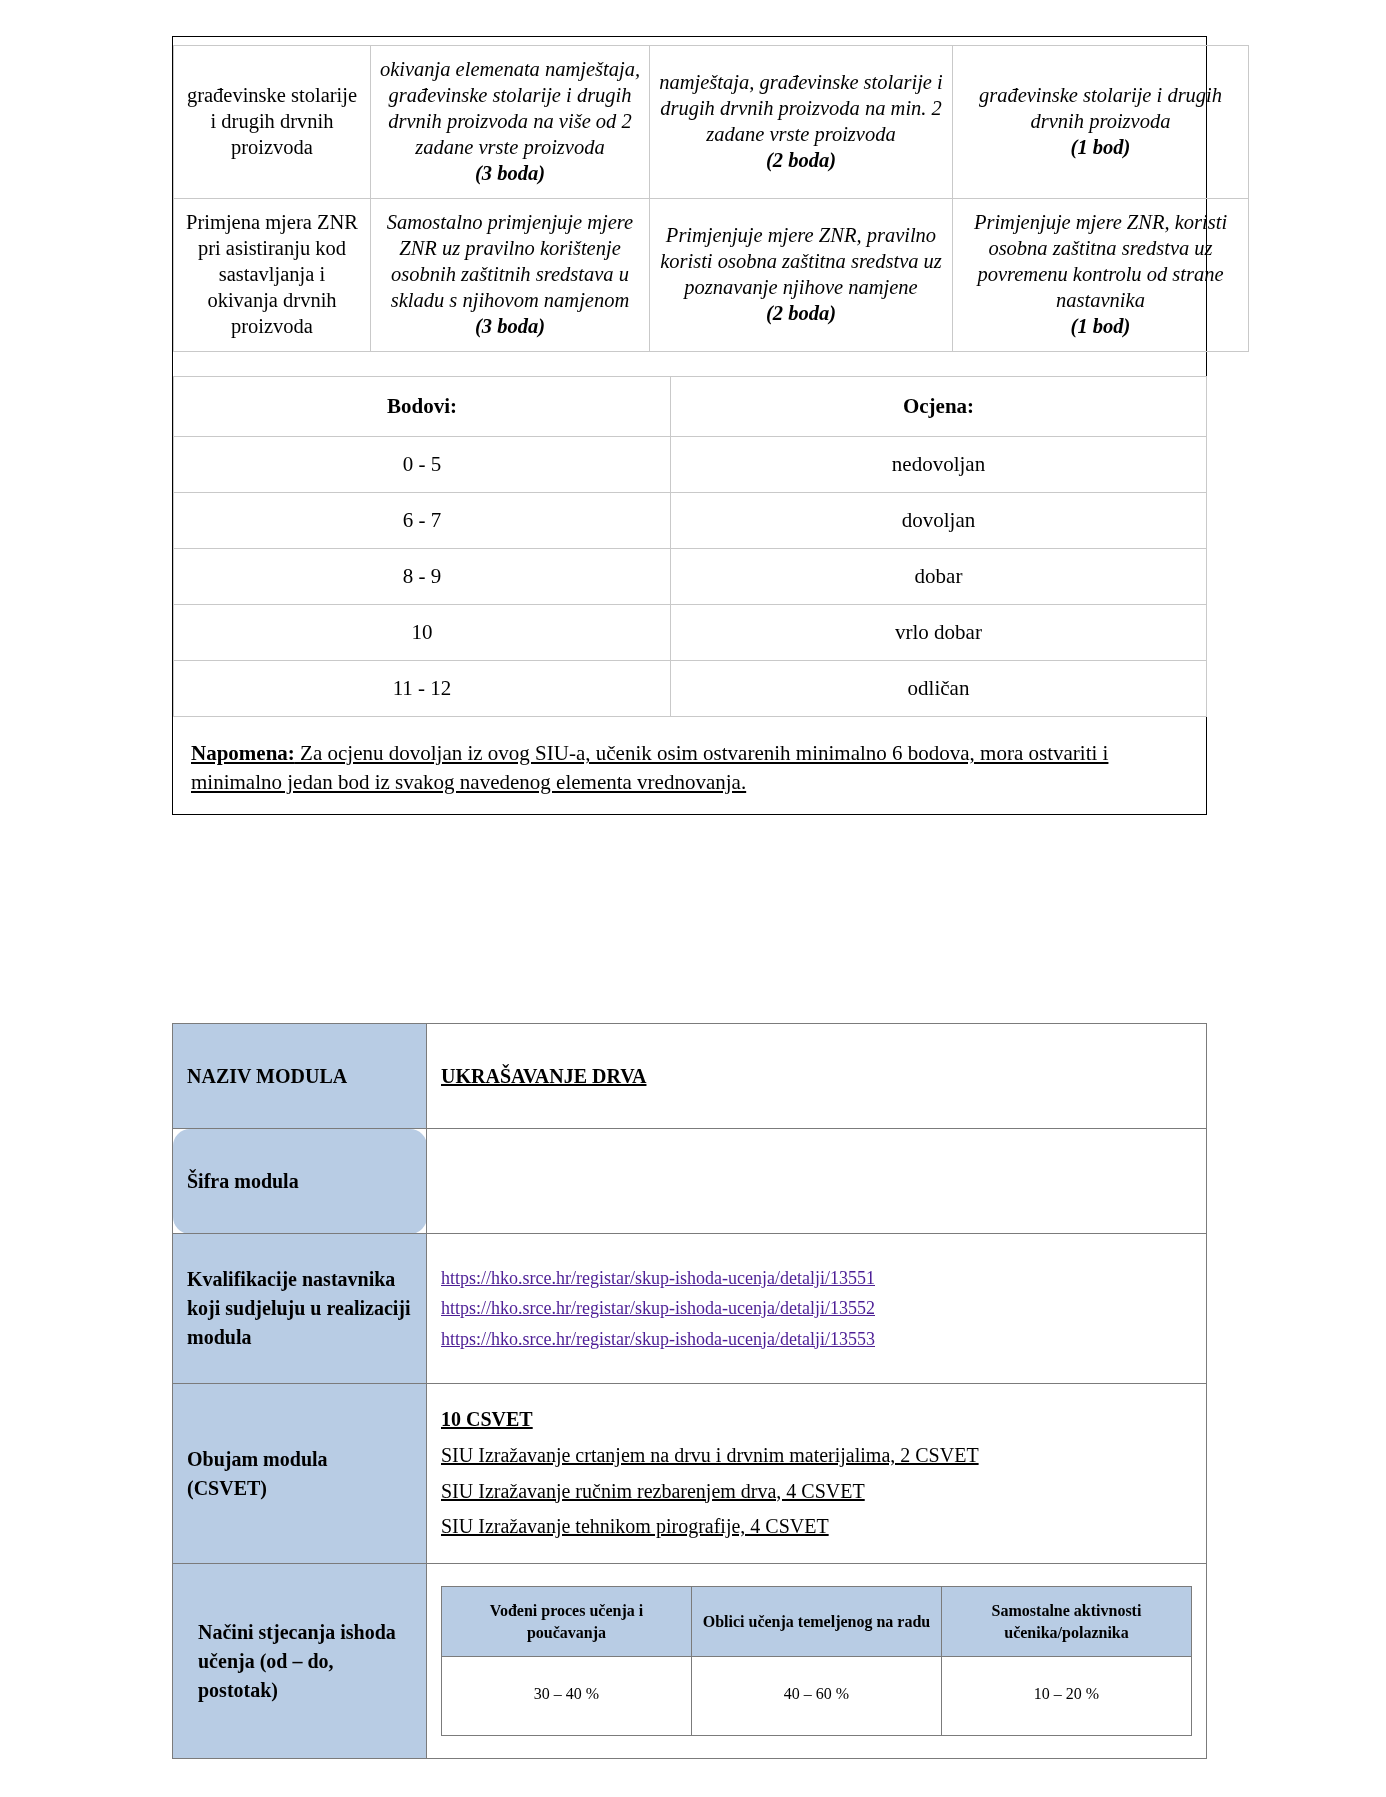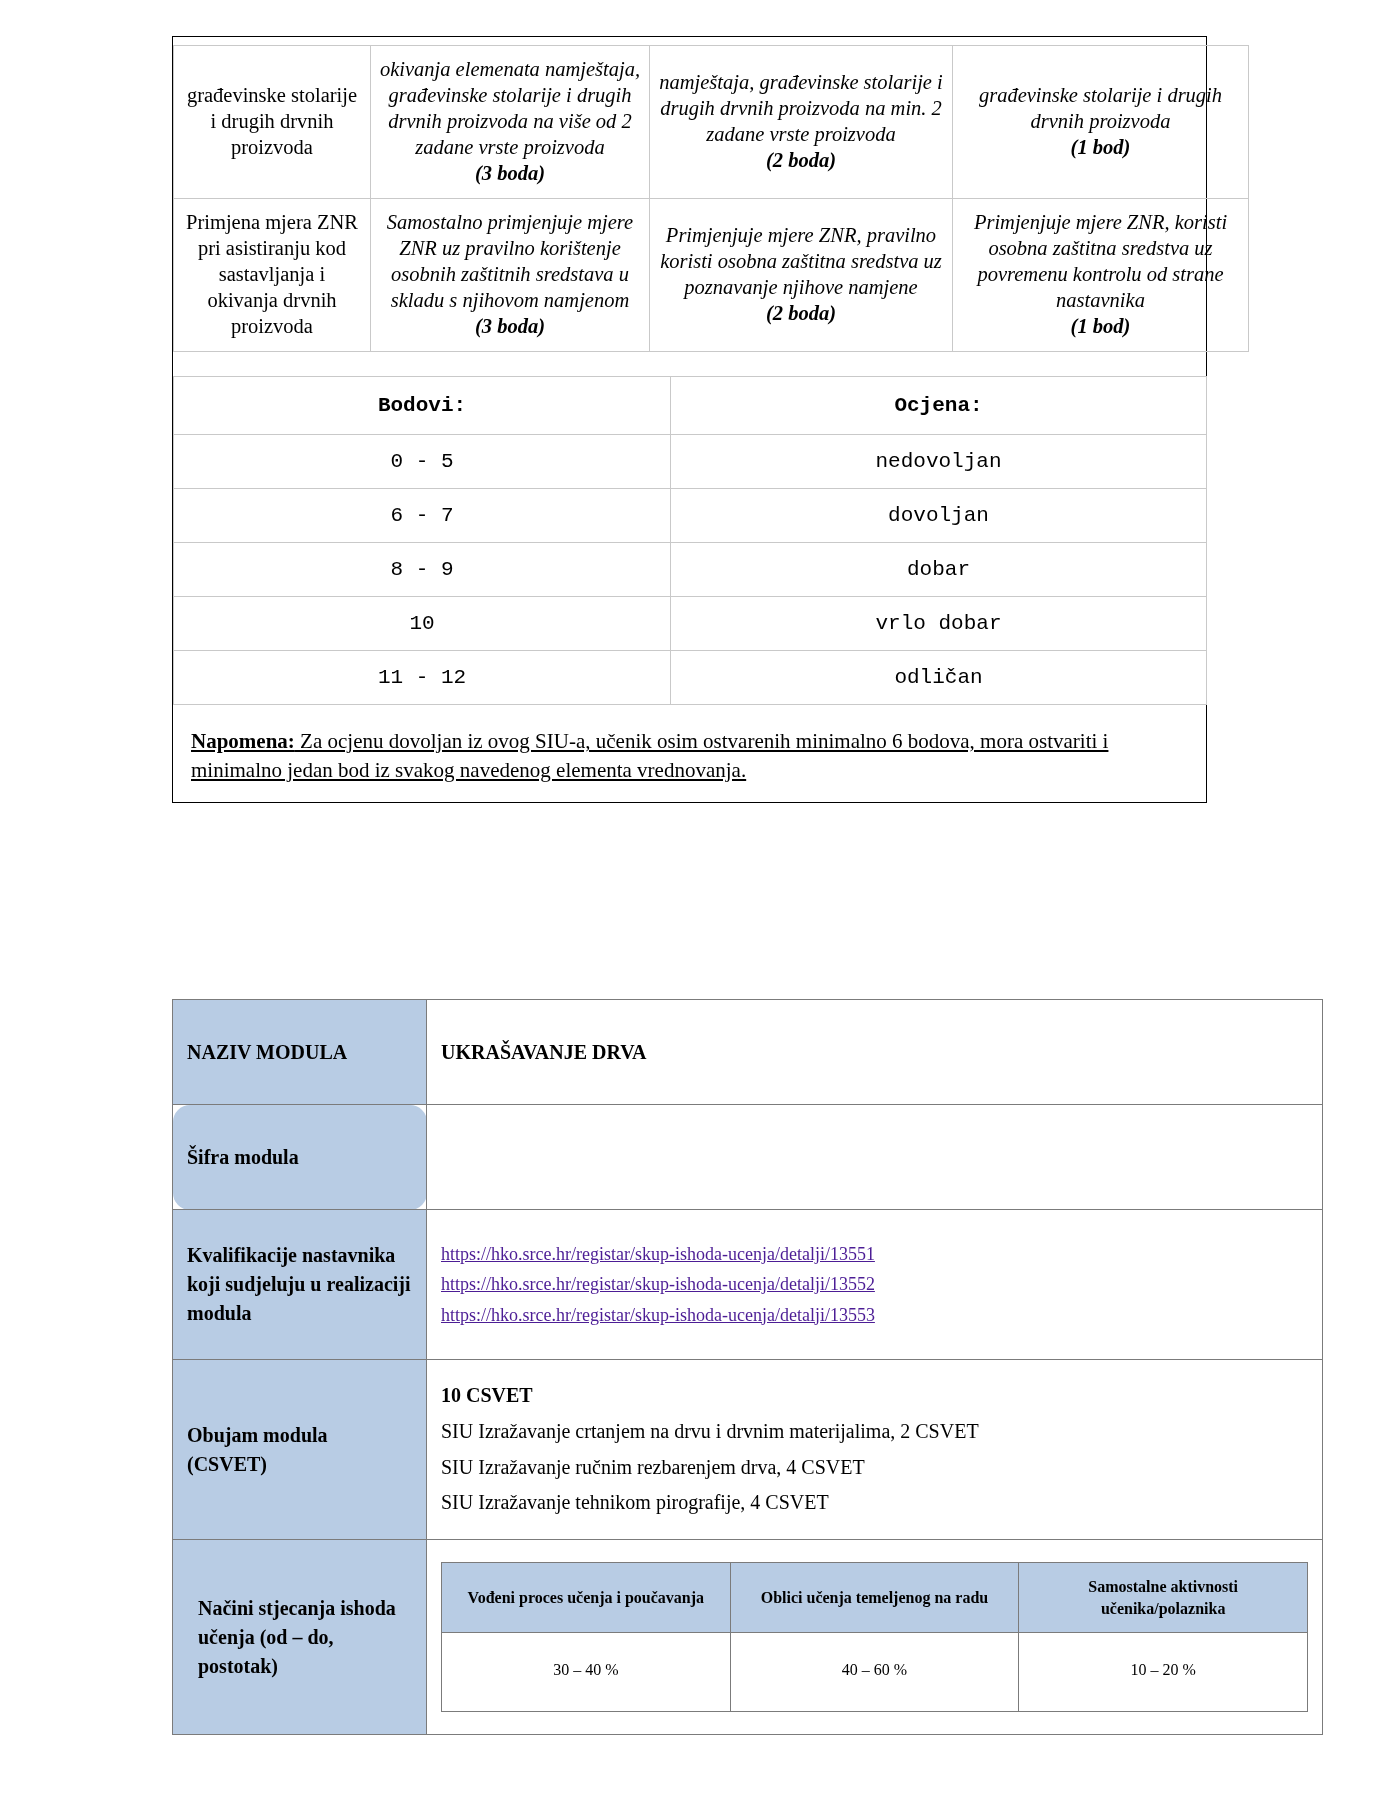--- a/index.html
+++ b/index.html
@@ -64,61 +64,60 @@
     width: 1007px;
     margin: 24px auto 0 auto;
     table-layout: fixed;
   }
   table.grades td, table.grades th {
     border: 1px solid #c9c9c9;
     text-align: center;
     font-size: 21px;
     padding: 15px 6px;
     font-weight: normal;
-    font-family: Liberation Mono, monospace;
   }
   table.grades th {
     font-weight: bold;
     padding: 17px 6px;
   }
   table.grades .col-a { width: 484px; }
   table.grades .col-b { width: 523px; margin-left: 26px; }
 
   .napomena {
     margin: 22px 18px 18px 18px;
     font-size: 21px;
     line-height: 1.35;
     text-decoration: underline;
   }
   .napomena b { font-weight: bold; }
 
   
   table.module {
     position: absolute;
     left: 172px;
-    top: 999px;
-    width: 1151px;
+    top: 1023px;
+    width: 1035px;
     border-collapse: collapse;
     table-layout: fixed;
     background: #ffffff;
   }
   table.module td {
     border: 1.2px solid #7b7b7b;
     vertical-align: middle;
     padding: 12px 14px;
     font-size: 20px;
     line-height: 1.45;
   }
   td.lbl {
     background: #b8cce4;
     font-weight: bold;
     width: 225px;
     vertical-align: middle;
   }
-  td.val { background: #ffffff; }
+  td.val { background: #ffffff; text-decoration: underline; }
   td.val.top { vertical-align: middle; }
   td.h-strong { font-weight: bold; }
 
   .lnk {
     color: #4c1d95;
     text-decoration: underline;
     display: block;
     line-height: 1.68;
     font-size: 18px;
   }

